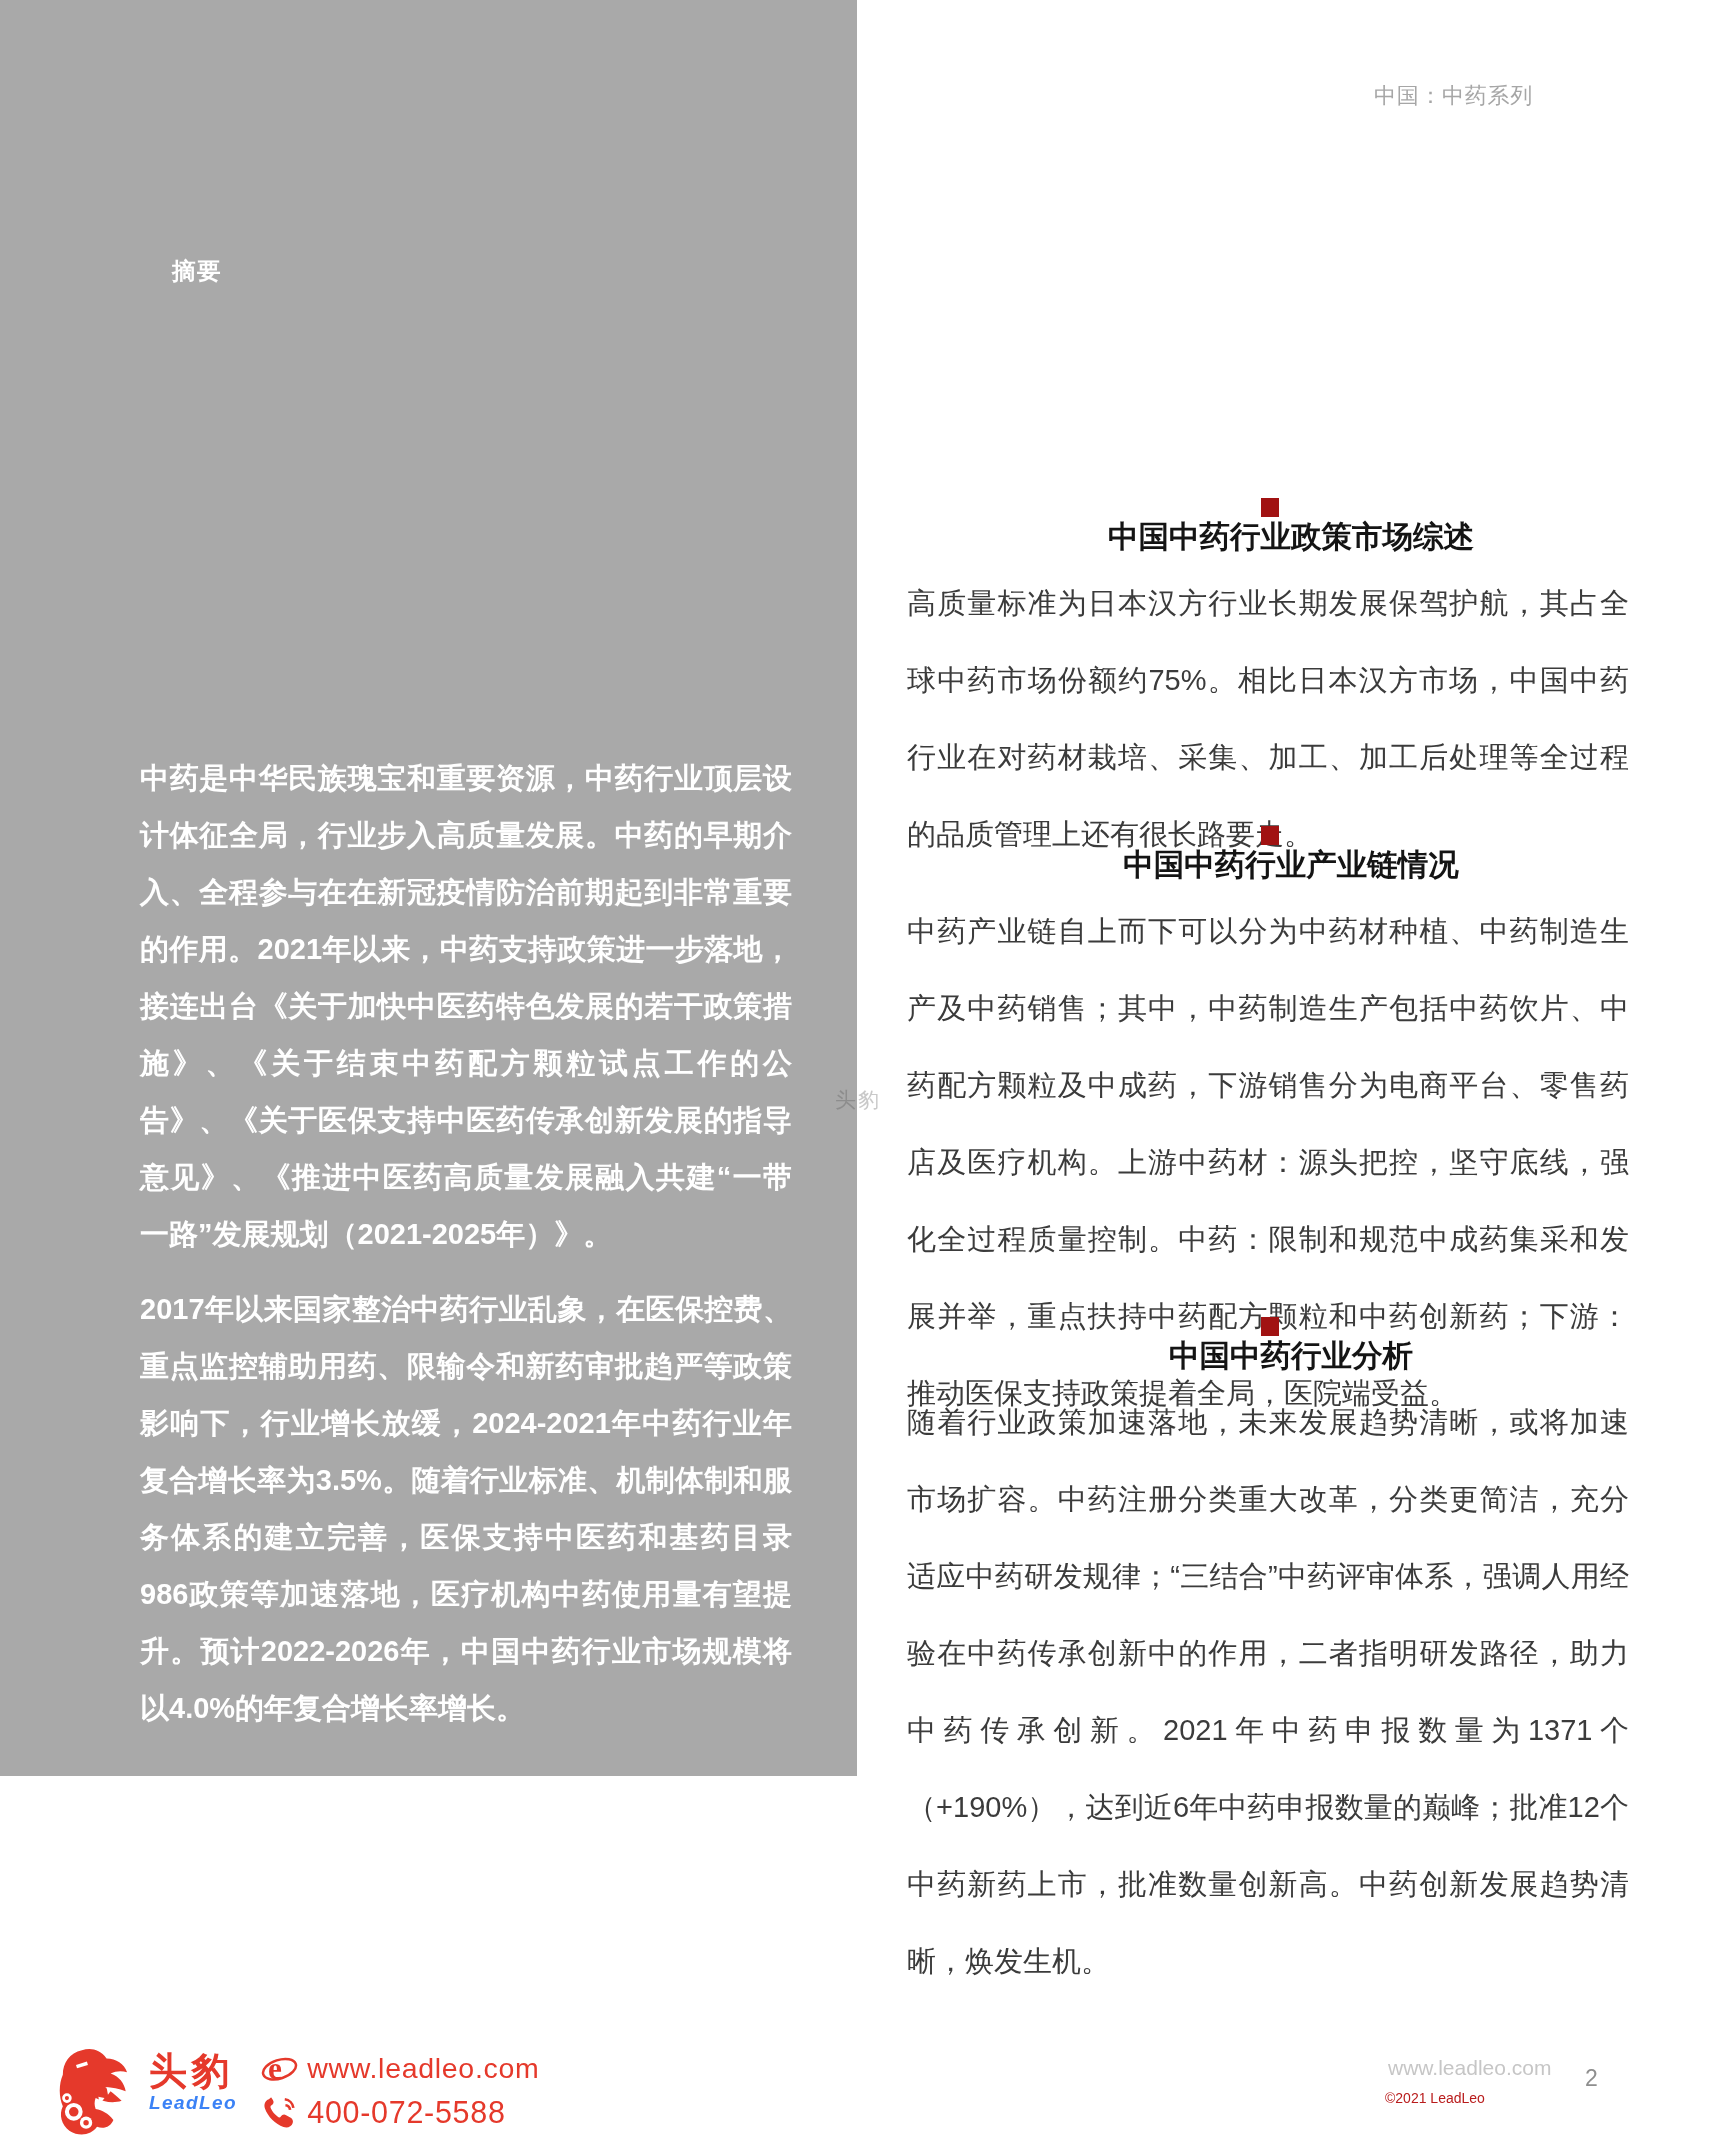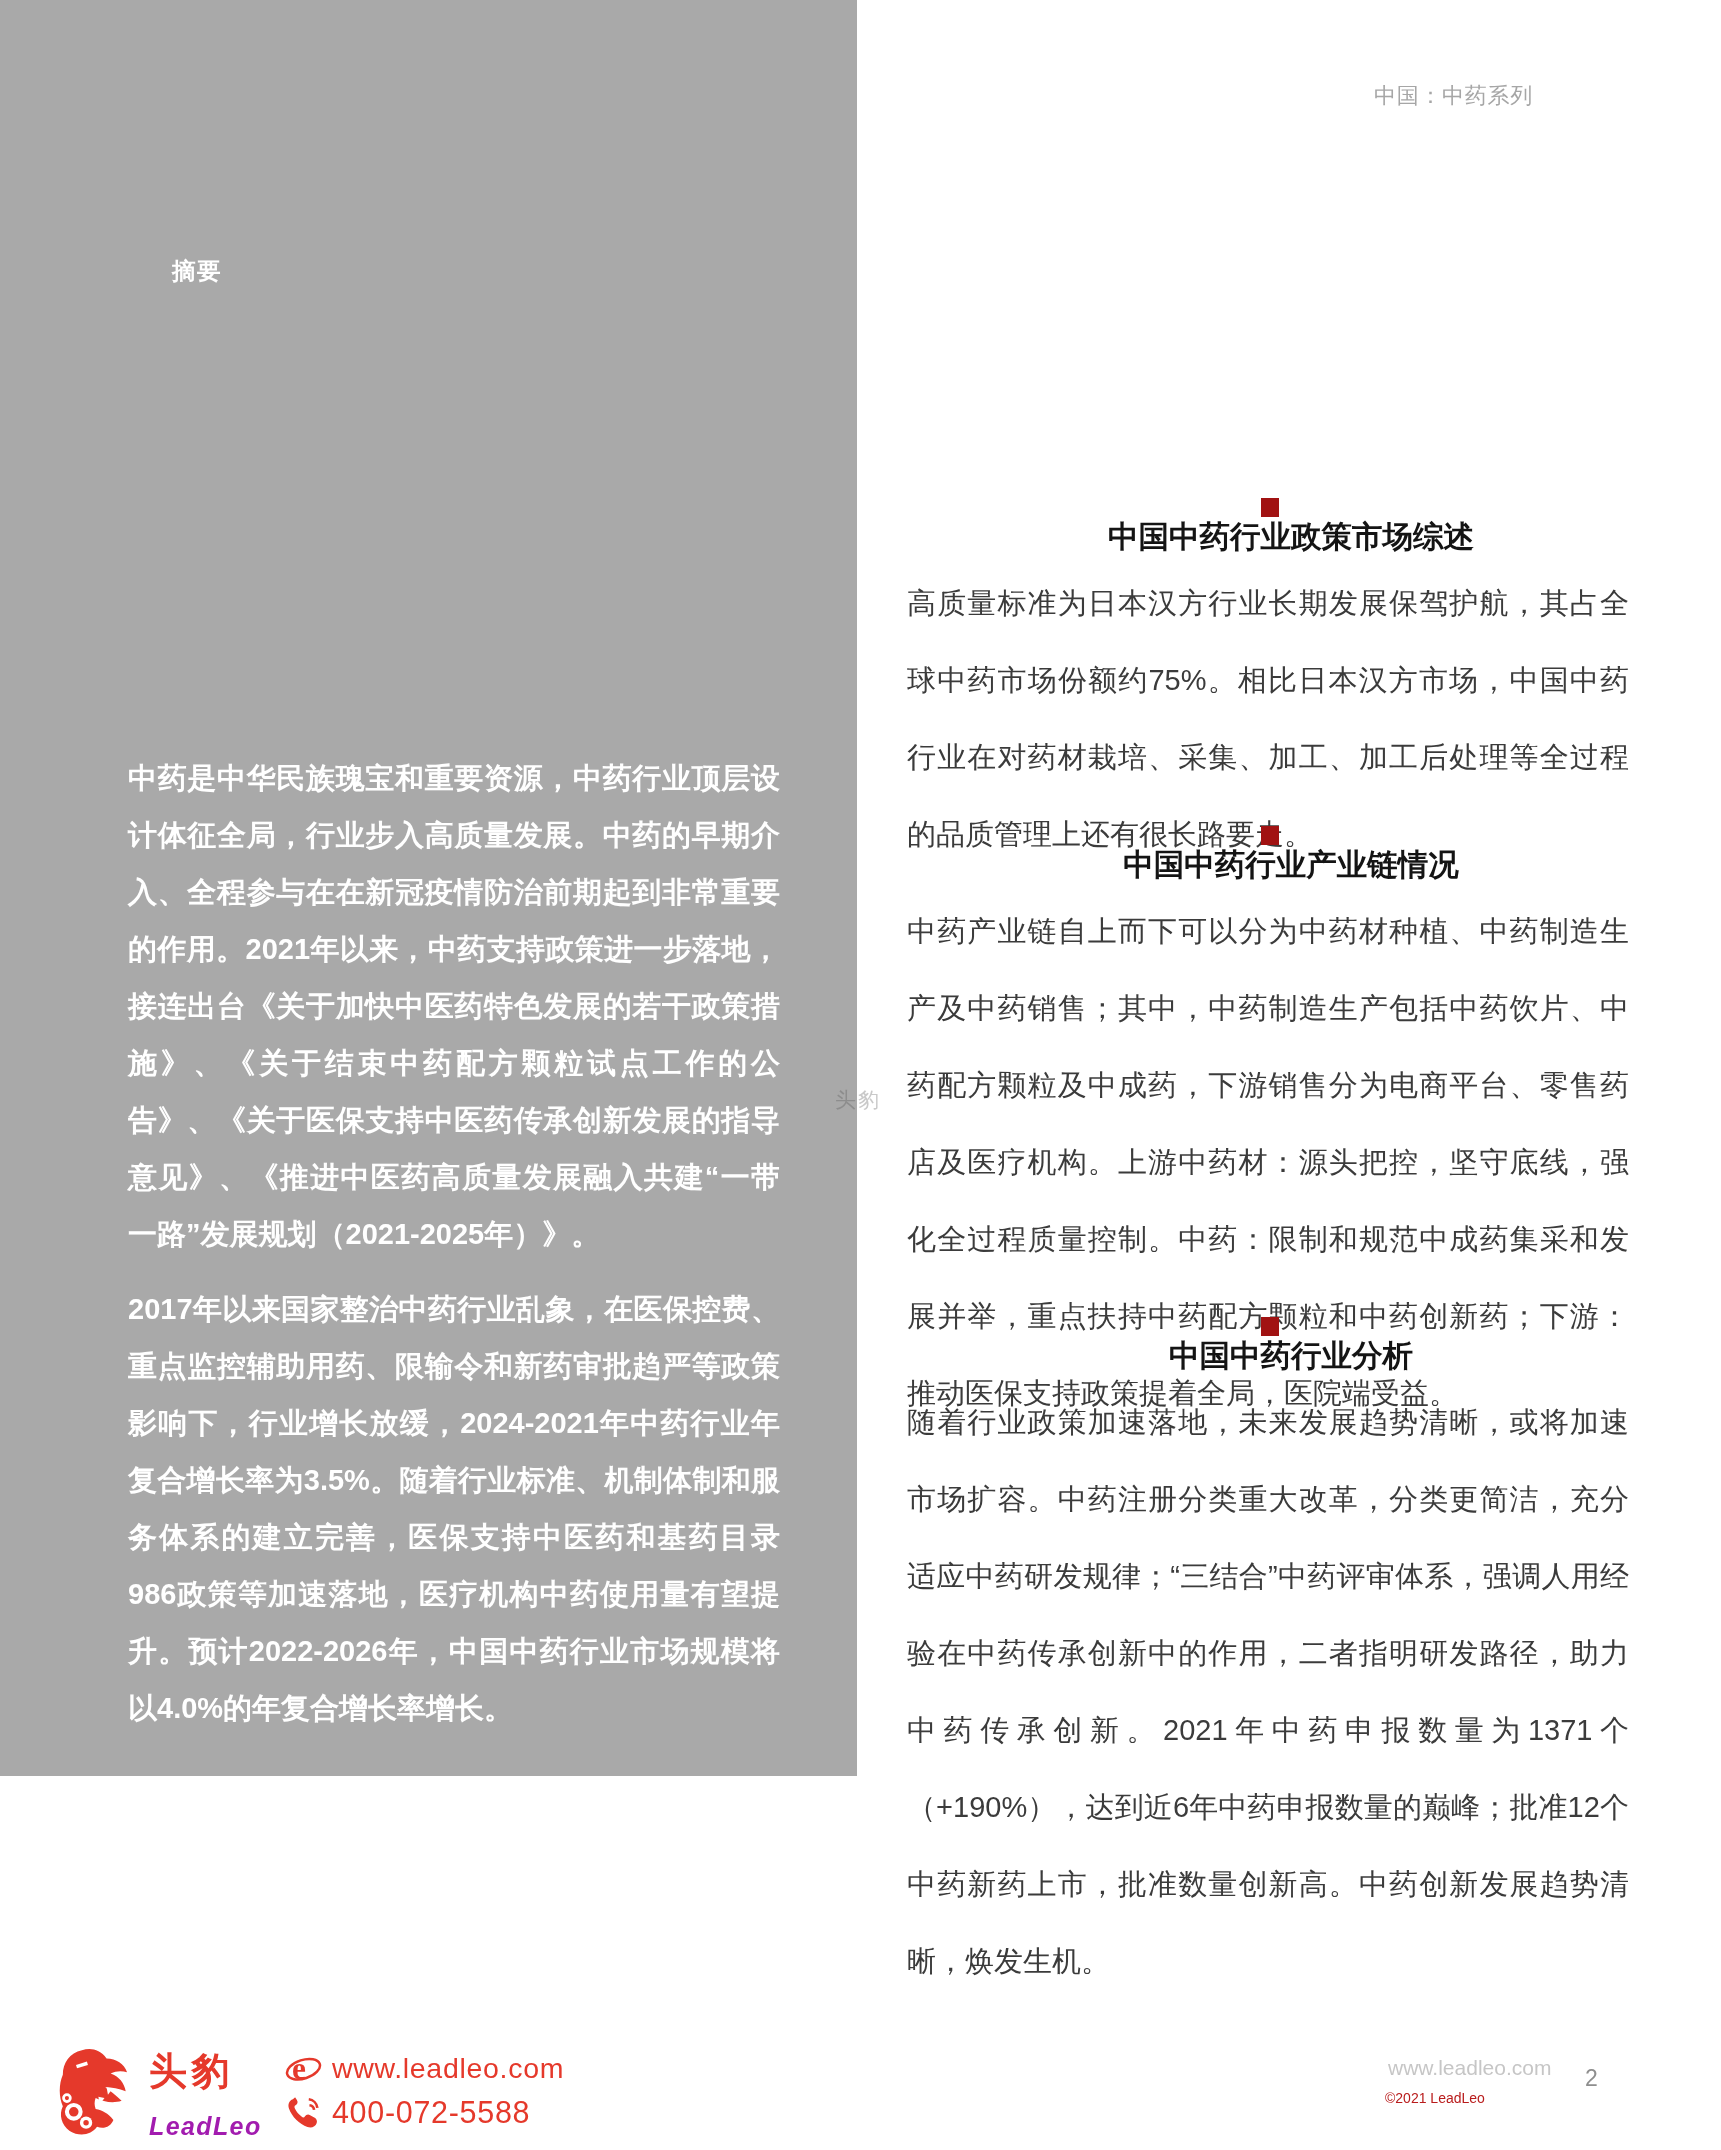--- a/index.html
+++ b/index.html
@@ -15,21 +15,21 @@
     position:absolute;left:0;top:0;
     width:857px;height:1776px;
     background:#a9a9a9;
   }
   .abstract-label{
     position:absolute;left:172px;top:255px;
     font-size:23.6px;font-weight:700;color:#ffffff;
     letter-spacing:1.4px;
   }
   .abstract-body{
-    position:absolute;left:128px;top:750px;width:652px;
+    position:absolute;left:140px;top:750px;width:652px;
   }
   .abstract-body p{
     margin:0;
     font-size:29px;line-height:57px;
     font-weight:700;color:#ffffff;
     text-align:justify;
   }
   .abstract-body p + p{margin-top:18px;}
 
   
@@ -74,23 +74,23 @@
     position:absolute;left:56px;top:2046px;
     display:flex;align-items:flex-start;
   }
   .logo-mark{width:82px;height:96px;flex:0 0 auto;}
   .logo-text-block{margin-left:11px;margin-top:5.6px;}
   .logo-cn{
     font-size:38px;font-weight:700;color:#e5392b;
     letter-spacing:4.2px;line-height:1;
   }
   .logo-en{
-    margin-top:22px;
-    font-size:25px;font-weight:700;font-style:italic;
-    color:#a21caf;letter-spacing:1.4px;
+    margin-top:2px;
+    font-size:19px;font-weight:700;font-style:italic;
+    color:#3b82f6;letter-spacing:1.4px;
   }
   .contact-block{margin-left:23.6px;margin-top:4.2px;}
   .contact-row{display:flex;align-items:center;}
   .contact-row + .contact-row{margin-top:7px;}
   .contact-icon{width:37px;height:37px;flex:0 0 auto;}
   .contact-text{
     margin-left:9.7px;
     font-size:28.5px;color:#e5392b;letter-spacing:0.7px;
   }
   .phone-text{font-size:30.5px;}

